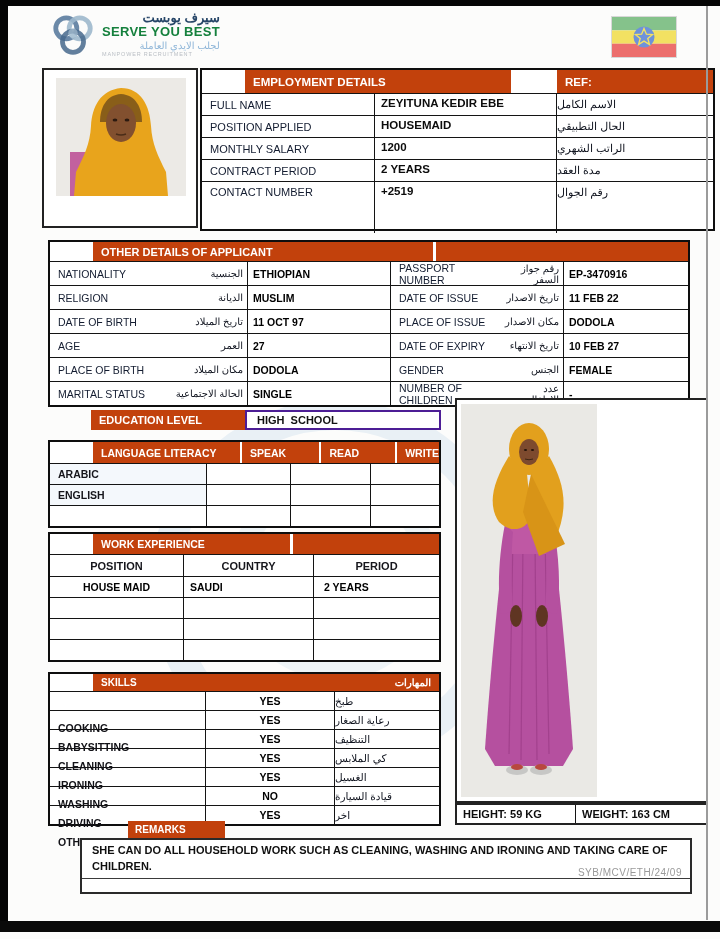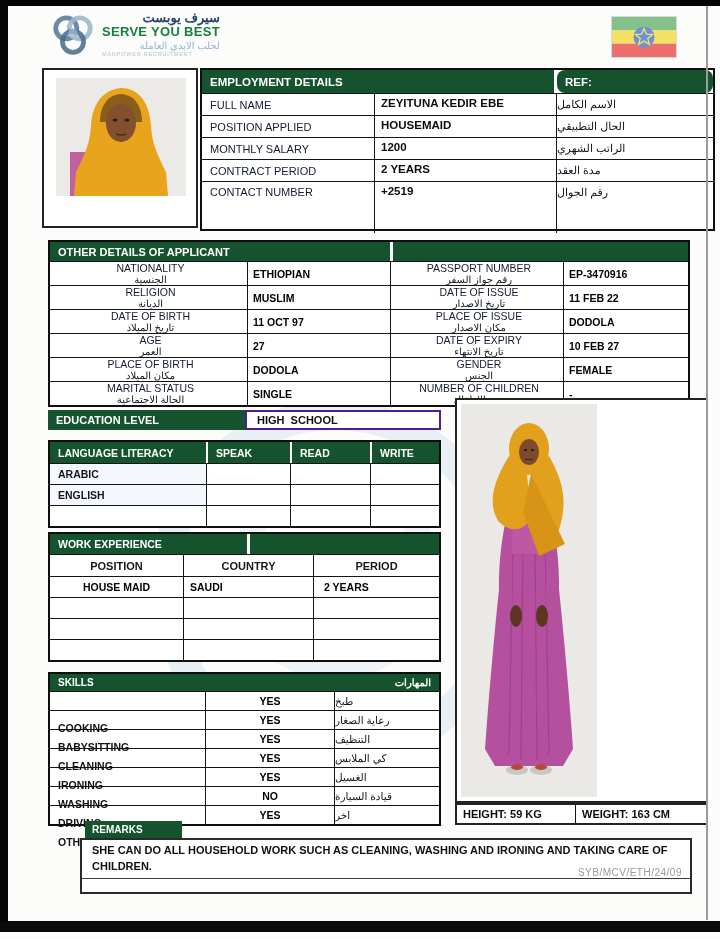--- a/index.html
+++ b/index.html
@@ -5,21 +5,21 @@
   * { margin:0; padding:0; box-sizing:border-box; }
   body { background:#ffffff; font-family:"Liberation Sans", sans-serif; }
   .screen { position:relative; width:720px; height:939px; background:#fcfcfb; overflow:hidden; }
 
   
   .edge-top    { position:absolute; left:0; top:0; width:720px; height:6px; background:#050505; }
   .edge-left   { position:absolute; left:0; top:0; width:8px; height:932px; background:#050505; }
   .edge-bottom { position:absolute; left:0; top:921px; width:720px; height:11px; background:#0a0a0a; }
   .edge-right-line { position:absolute; left:706px; top:6px; width:2px; height:914px; background:#9b9b9b; }
 
-  .navy { background:#14532d; color:#ffffff; }
+  .navy { background:#c2410c; color:#ffffff;margin-left:43px; }
 
   
   .watermark { position:absolute; left:150px; top:400px; width:370px; height:370px;
                border:30px solid rgba(160,196,226,0.20); border-radius:50%; }
   .watermark2 { position:absolute; left:230px; top:470px; width:210px; height:210px;
                border:22px solid rgba(160,196,226,0.16); border-radius:50%; }
 
   
   .brand { position:absolute; left:50px; top:11px; display:flex; align-items:flex-start; }
   .brand-mark { width:46px; height:50px; }
@@ -36,41 +36,41 @@
   .photo-inner { position:absolute; left:12px; top:8px; width:130px; height:118px; }
 
   
   .emp-table { position:absolute; left:200px; top:68px; width:515px; height:163px;
                border:2px solid #0e0e0e; background:#fff; }
   .emp-header { display:flex; height:23px; }
   .emp-header .t1 { flex:1; display:flex; align-items:center; padding-left:8px;
                     font-size:11.5px; font-weight:bold; }
   .emp-header .gap { width:3px; background:#fff; }
   .emp-header .t2 { width:156px; display:flex; align-items:center; padding-left:8px;
-                    font-size:11.5px; font-weight:bold;border-radius:8px; }
+                    font-size:11.5px; font-weight:bold; }
   .emp-row { display:flex; height:22px; border-top:1px solid #141414; align-items:stretch; }
   .emp-row.tall { height:52px; }
   .emp-label  { width:172px; display:flex; align-items:center; padding-left:8px;
                 font-size:11px; color:#131c30; }
   .emp-value  { width:183px; display:flex; align-items:flex-start; padding:3px 0 0 6px;
                 font-size:11.5px; font-weight:bold; color:#0c0c0c;
                 border-left:1px solid #141414; border-right:1px solid #141414; }
   .emp-arabic { flex:1; display:flex; align-items:center; justify-content:flex-end;
                 padding-right:8px; font-size:11px; color:#10141f; direction:rtl; }
   .emp-row.tall .emp-label, .emp-row.tall .emp-arabic { align-items:flex-start; padding-top:4px; }
 
   
   .od-table { position:absolute; left:48px; top:240px; width:642px;
               border:2px solid #0e0e0e; background:#fff; }
   .od-header { position:relative; height:19px; display:flex; align-items:center;
                padding-left:8px; font-size:11px; font-weight:bold; }
   .od-header .gap { position:absolute; left:340px; top:0; width:3px; height:19px; background:#fff; }
   .od-row { display:flex; height:24px; border-top:1px solid #141414; align-items:stretch; }
   .od-lab { width:197px; display:flex; align-items:center; justify-content:space-between;
-            padding:0 4px 0 8px; font-size:10.5px; color:#131c30;flex-direction:column; }
+            padding:0 4px 0 8px; font-size:10.5px; color:#131c30; }
   .od-lab .ar { font-size:10px; direction:rtl; color:#10141f; }
   .od-val { width:143px; display:flex; align-items:center; padding-left:5px;
             font-size:10.5px; font-weight:bold; border-left:1px solid #141414; }
   .od-lab2 { width:173px; border-left:1px solid #141414; }
   .od-val2 { flex:1; border-right:none; }
 
   
   .edu-label { position:absolute; left:48px; top:410px; width:197px; height:20px;
                display:flex; align-items:center; padding-left:8px; font-size:11px; font-weight:bold; }
   .edu-value { position:absolute; left:245px; top:410px; width:196px; height:20px;

